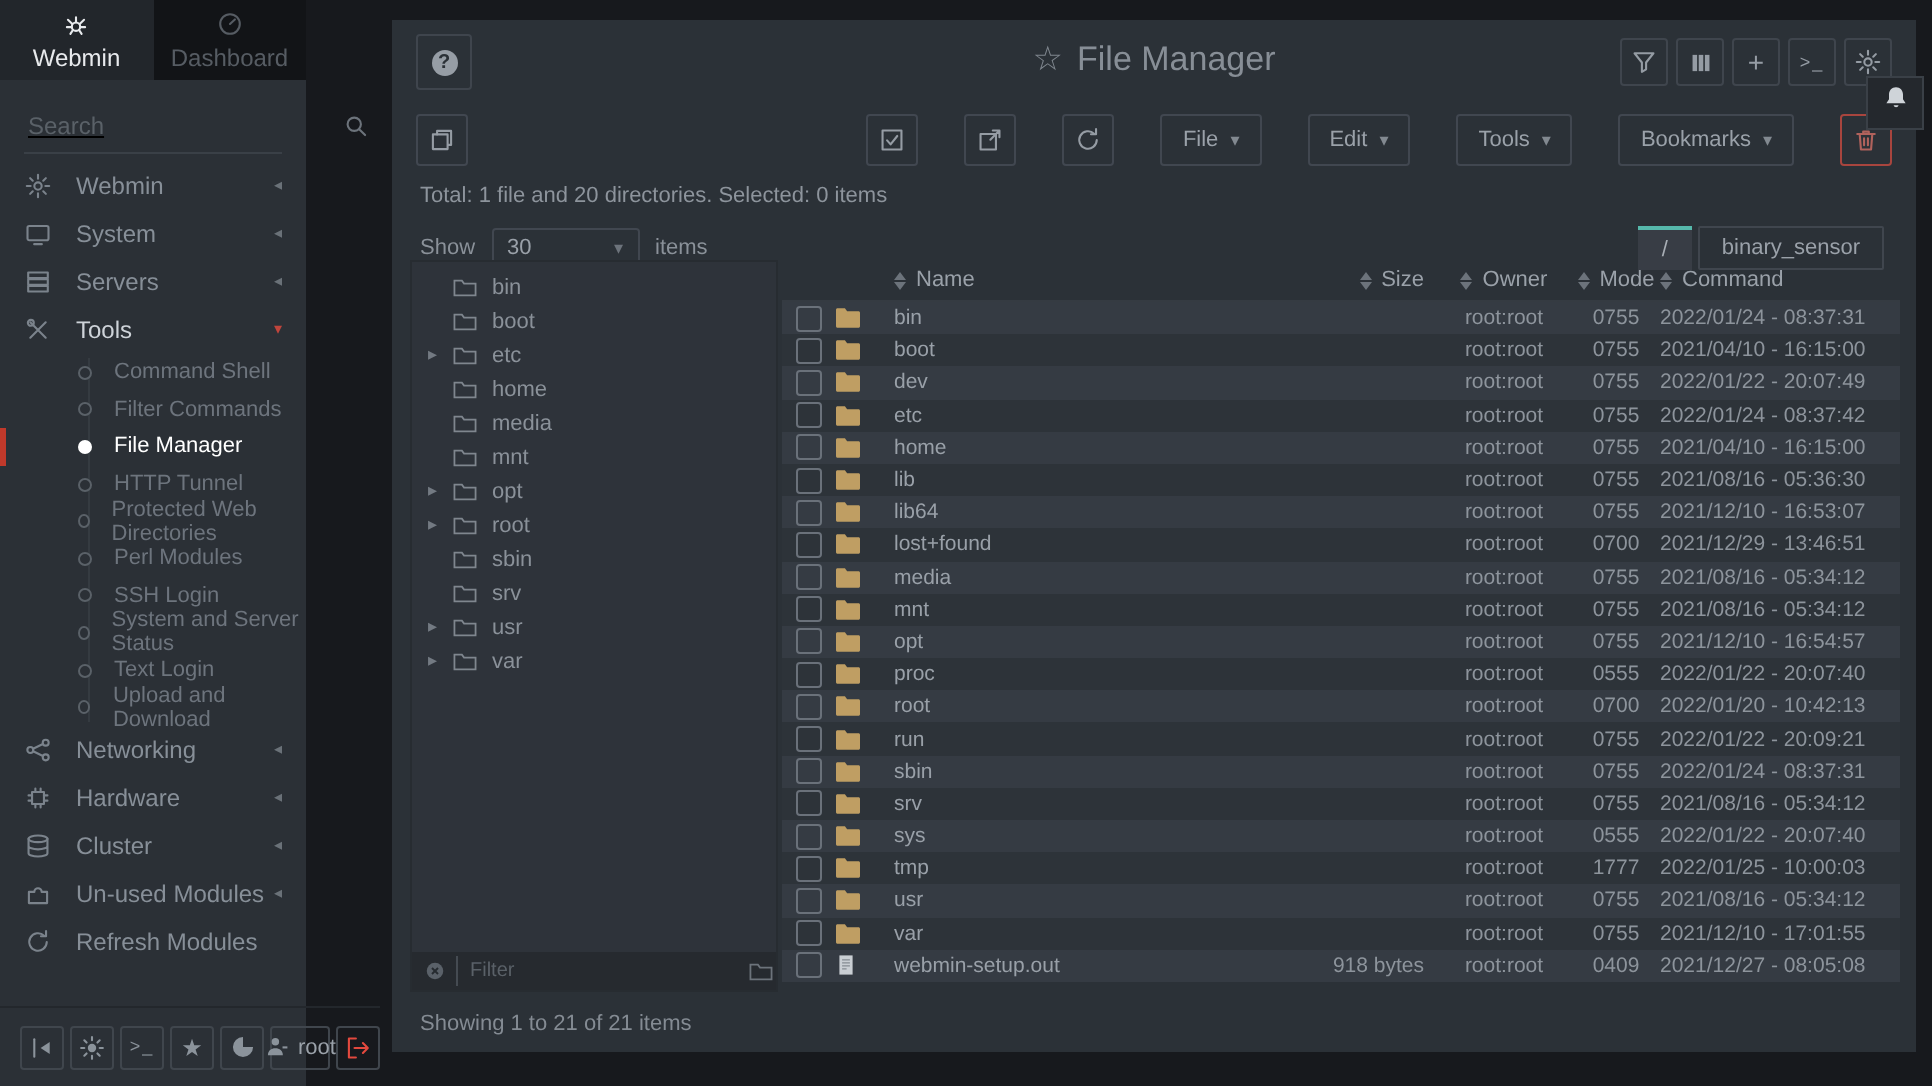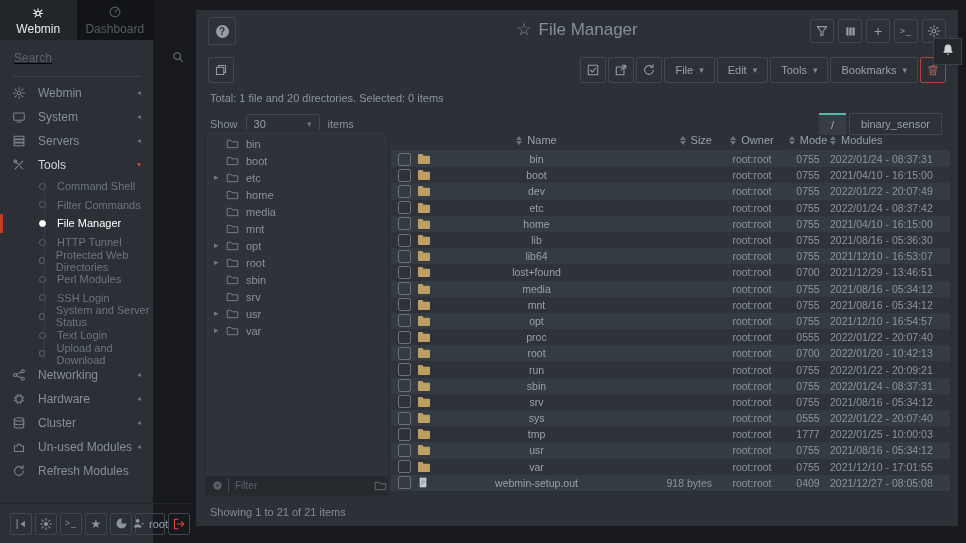--- a/index.html
+++ b/index.html
@@ -9,21 +9,21 @@
     -webkit-font-smoothing:antialiased;
   }
   .page{position:absolute;inset:0;}
   
   .sidebar{position:absolute;left:0;top:0;width:153px;height:543px;background:#2b3036;}
   .tabs{display:flex;height:40px;}
   .tab{flex:1;display:flex;flex-direction:column;align-items:center;justify-content:center;gap:2px;cursor:pointer;font-size:12px;}
   .tab .ticon{display:flex;height:15px;}
   .tab.webmin{background:#22262b;color:#e8eaed;}
   .tab.dashboard{background:#121417;color:#565c63;}
-  .search-row{height:26px;margin:10px 12px 0 12px;border-bottom:1px solid #3a4047;display:flex;align-items:flex-start;text-decoration:underline;}
+  .search-row{height:26px;margin:10px 12px 0 12px;border-bottom:1px solid #3a4047;display:flex;align-items:center;text-decoration:underline;}
   .search{background:transparent;border:none;outline:none;flex:1;color:#9aa0a8;font-size:12px;font-family:"Liberation Sans",sans-serif;}
   .search::placeholder{color:#5a6168;}
   .sicon{color:#6c737b;display:flex;cursor:pointer;}
   .menu{position:absolute;top:81px;left:0;right:0;bottom:40px;overflow:hidden;}
   .menu-item{height:24px;display:flex;align-items:center;padding:0 12px;color:#878f98;font-size:12px;cursor:pointer;}
   .menu-item .micon{width:15px;margin-right:11px;display:flex;color:#7b838c;}
   .menu-item .chev{margin-left:auto;color:#6a7178;}
   .menu-item.expanded{color:#ced3d9;}
   .menu-item.expanded .chev{color:#c0453c;}
   .sub-list{position:relative;}
@@ -40,21 +40,21 @@
   .main{position:absolute;left:196px;top:10px;width:762px;height:516px;background:#2b3137;}
   .pheader{position:absolute;top:0;left:0;right:0;height:44px;}
   .help-btn{position:absolute;left:12px;top:7px;width:26px;height:26px;border:1px solid #3f454d;border-radius:2px;display:flex;align-items:center;justify-content:center;cursor:pointer;}
   .help-circle{width:13px;height:13px;border-radius:50%;background:#969da5;color:#2b3137;font-size:10px;font-weight:bold;display:flex;align-items:center;justify-content:center;}
   .ptitle{position:absolute;left:0;right:0;top:9px;display:flex;align-items:center;justify-content:center;gap:7px;color:#878e96;font-size:17px;pointer-events:none;}
   .ptitle .star{font-size:17px;color:#7f868e;}
   .pactions{position:absolute;right:12px;top:9px;display:flex;gap:4px;}
   .abtn{width:24px;height:24px;border:1px solid #3f454d;border-radius:2px;display:flex;align-items:center;justify-content:center;color:#959ca4;cursor:pointer;box-sizing:border-box;}
   .bell-box{position:absolute;top:28px;right:-4px;width:27px;height:25px;background:#24282d;border:1px solid #3a4047;display:flex;align-items:center;justify-content:center;color:#cfd4d9;z-index:3;cursor:pointer;}
   .toolbar{position:absolute;top:46px;left:12px;right:12px;height:28px;display:flex;align-items:center;}
-  .tb-right{margin-left:auto;display:flex;gap:2px;align-items:flex-start;}
+  .tb-right{margin-left:auto;display:flex;gap:23px;align-items:flex-start;}
   .tbtn{height:26px;min-width:26px;border:1px solid #414750;border-radius:2px;background:transparent;color:#959ca4;display:flex;align-items:center;justify-content:center;font-size:11px;font-family:"Liberation Sans",sans-serif;padding:0;cursor:pointer;box-sizing:border-box;}
   .tbtn.drop{padding:0 10px;gap:6px;color:#9aa1a9;}
   .tbtn .caret{color:#828990;}
   .tbtn.danger{border-color:#a8453e;color:#b0625c;}
   .total-line{position:absolute;top:82px;left:14px;font-size:11px;color:#8d949c;}
   .controls{position:absolute;top:102px;left:14px;right:16px;height:24px;display:flex;align-items:center;font-size:11px;color:#8a9199;}
   .select-box{width:74px;height:21px;border:1px solid #414750;border-radius:2px;margin:0 8px;display:flex;align-items:center;padding:0 7px;justify-content:space-between;color:#9aa1a9;cursor:pointer;box-sizing:border-box;}
   .crumbs{margin-left:auto;display:flex;}
   .crumb-root{width:27px;height:22px;background:#383d45;border-top:2px solid #56b8ab;display:flex;align-items:center;justify-content:center;color:#a8aeb5;font-size:11px;cursor:pointer;box-sizing:border-box;}
   .crumb-cur{height:22px;border:1px solid #40464e;border-radius:1px;display:flex;align-items:center;padding:0 11px;color:#9aa1a9;font-size:11px;margin-left:3px;cursor:pointer;box-sizing:border-box;}
@@ -71,21 +71,21 @@
   .tree-filter .ffolder{color:#6c737b;display:flex;cursor:pointer;}
   
   .table{flex:1;display:flex;flex-direction:column;font-size:10.5px;}
   .thead{height:20px;display:flex;align-items:center;color:#9aa1a9;font-size:11px;border-bottom:1px solid #353b42;}
   .sort{display:inline-flex;flex-direction:column;gap:1px;margin-right:5px;cursor:pointer;}
   .sort i{width:0;height:0;border-left:3px solid transparent;border-right:3px solid transparent;}
   .sort .up{border-bottom:4px solid #6c737b;}
   .sort .down{border-top:4px solid #6c737b;}
   .col-cb{width:26px;display:flex;justify-content:center;align-items:center;}
   .col-icon{width:30px;display:flex;align-items:center;}
-  .col-name{flex:1;display:flex;align-items:center;justify-content:center;}
+  .col-name{flex:1;display:flex;align-items:center;}
   .col-size{width:92px;display:flex;justify-content:flex-end;align-items:center;padding-right:6px;box-sizing:border-box;}
   .col-owner{width:68px;display:flex;justify-content:center;align-items:center;}
   .col-mode{width:44px;display:flex;justify-content:center;align-items:center;}
   .col-mod{width:120px;display:flex;align-items:center;}
   .trow{height:16.2px;display:flex;align-items:center;color:#99a0a8;}
   .trow:nth-child(odd){background:#353b43;}
   .trow:nth-child(even){background:#2d3339;}
   .cb{width:11px;height:11px;border:1px solid #6a717a;border-radius:2px;background:transparent;cursor:pointer;}
   .trow .col-size,.trow .col-owner,.trow .col-mode,.trow .col-mod{color:#8d949c;}
   .showing-line{position:absolute;bottom:8px;left:14px;font-size:11px;color:#848b93;}
@@ -607,21 +607,21 @@
                 <i class="up"></i>
                 <i class="down"></i>
               </span>
               <span>Mode</span>
             </span>
           <span class="col-mod">
               <span class="sort">
                 <i class="up"></i>
                 <i class="down"></i>
               </span>
-              <span>Modules</span>
+              <span>Command</span>
             </span>
         </div>
         <div id="file-rows">
             <div class="trow">
               <span class="col-cb">
                 <span class="cb"></span>
               </span>
               <span class="col-icon">
                 <span class="icon" style="display: flex;">
                   <svg width="14" height="12" viewBox="0 0 16 14">

